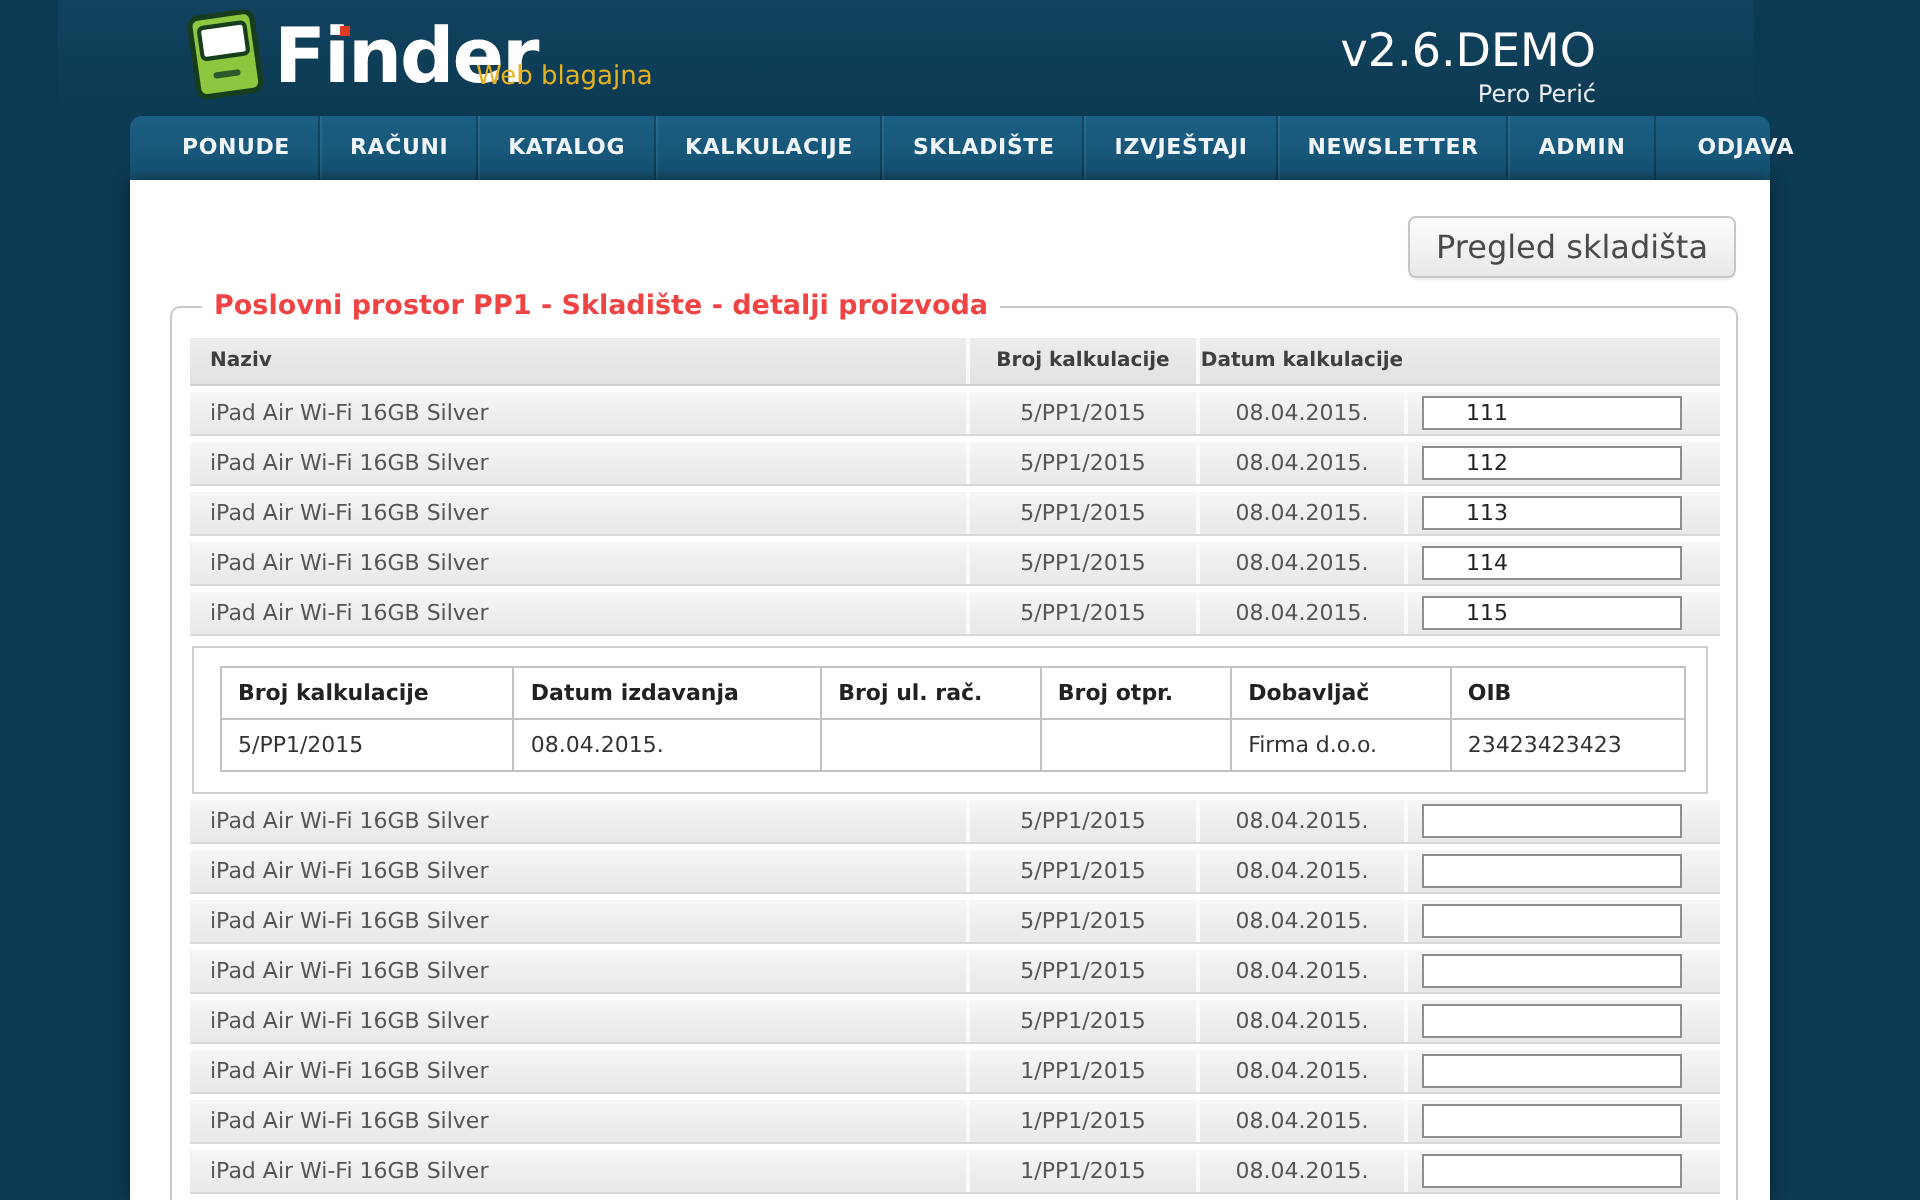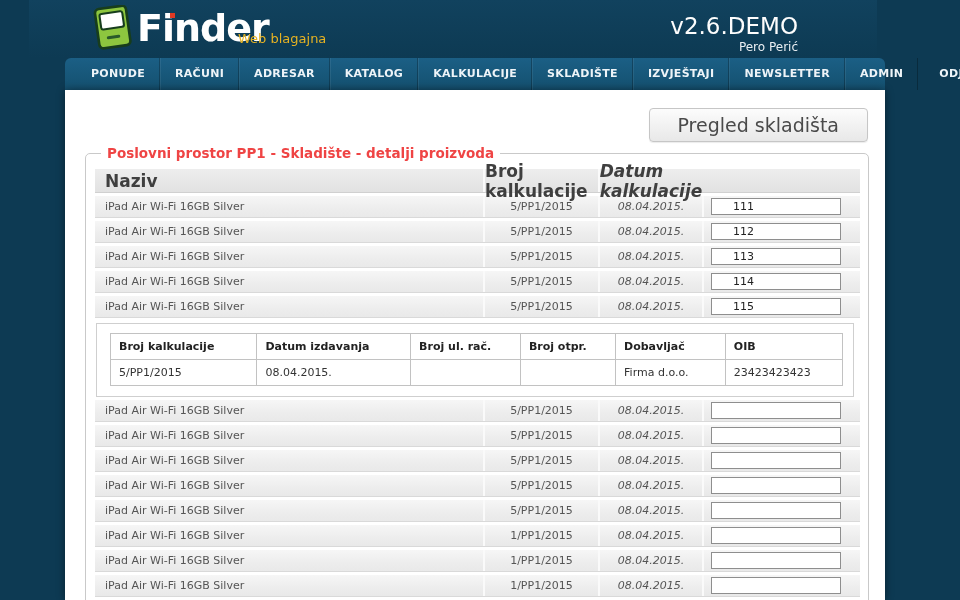--- a/index.html
+++ b/index.html
@@ -35,41 +35,41 @@
     font-weight: 700; color: #eef4f8; letter-spacing: .3px; cursor: pointer; }
   .collapse-tab { position: absolute; left: 443px; top: 90px; width: 67px; height: 15px;
     background: #175779; border-radius: 0 0 5px 5px; cursor: pointer;
     box-shadow: 0 1px 2px rgba(0,0,0,.3); }
   .collapse-tab .bar { width: 14px; height: 4px; margin: 5px auto 0; background: #c9d2d8;
     border-radius: 1px; }
 
   
   .content { position: absolute; left: 65px; top: 90px; width: 820px; height: 510px;
     background: #ffffff; box-shadow: 0 0 8px rgba(0,0,0,.45); }
-  .pregled-btn { position: absolute; top: 18px; right: 17px; padding: 5px 28px;
-    font-family: inherit; font-size: 19px; color: #4a4a4a;
+  .pregled-btn { position: absolute; top: 18px; right: 17px; padding: 5px 13px;
+    font-family: inherit; font-size: 16px; color: #4a4a4a;
     background: linear-gradient(180deg, #fcfcfc 0%, #e8e8e8 100%);
     border: 1px solid #c6c6c6; border-radius: 4px; cursor: pointer;
     box-shadow: 0 1px 1px rgba(0,0,0,.08); }
 
   fieldset { margin: 55px 16px 0 20px; border: 1px solid #c9c9c9; border-radius: 5px;
     padding: 8px 8px 8px 9px; }
   legend { font-size: 13.5px; font-weight: 700; color: #ef4444; padding: 0 6px; margin-left: 6px; }
 
   
   .pt-head { display: flex; align-items: flex-end; height: 24px;
     background: linear-gradient(180deg, #ededed 0%, #e2e2e2 100%);
-    border-bottom: 1px solid #d0d0d0; font-size: 17px; font-weight: 700; color: #3f3f3f; }
+    border-bottom: 1px solid #d0d0d0; font-size: 10px; font-weight: 700; color: #3f3f3f; }
   .pt-row { display: flex; align-items: center; height: 22px; margin-top: 3px;
     background: linear-gradient(180deg, #f6f6f6 0%, #ededed 60%, #e9e9e9 100%);
     border-bottom: 1px solid #d9d9d9; font-size: 11px; color: #555; cursor: pointer; }
   .c { height: 100%; display: flex; align-items: center; }
   .c.naziv { width: 388px; padding-left: 10px; }
   .c.broj  { width: 115px; justify-content: center; }
-  .c.datum { width: 104px; justify-content: center; font-style: italic; }
+  .c.datum { width: 104px; justify-content: center; }
   .c.ser   { width: 147px; justify-content: flex-end; padding-right: 8px; }
   .pt-head .c + .c, .pt-row .c + .c { border-left: 2px solid #fafafa; }
   .ser-input { width: 130px; height: 17px; border: 1px solid #8e8e8e; background: #fff;
     font-family: inherit; font-size: 11px; color: #222; text-align: left; padding: 0 21px; }
 
   
   .detail-wrap { margin: 5px 0 2px 1px; width: 758px; border: 1px solid #cfcfcf;
     background: #fff; padding: 9px 10px 10px 13px; }
   .dt { width: 100%; border-collapse: collapse; font-size: 11px; table-layout: fixed; }
   .dt th, .dt td { border: 1px solid #c2c2c2; padding: 6px 8px; text-align: left;
@@ -92,21 +92,20 @@
   <div class="i-dot"></div>
   <div class="logo-tagline">Web blagajna</div>
   <div class="version">v2.6.DEMO</div>
   <div class="username">Pero Perić</div>
 </div>
 
 <div class="nav">
   <div id="navItems" style="display:flex;">
       <div class="nav-item">PONUDE</div>
       <div class="nav-item">RAČUNI</div>
-      <div class="nav-item">ADRESAR</div>
       <div class="nav-item">KATALOG</div>
       <div class="nav-item">KALKULACIJE</div>
       <div class="nav-item">SKLADIŠTE</div>
       <div class="nav-item">IZVJEŠTAJI</div>
       <div class="nav-item">NEWSLETTER</div>
       <div class="nav-item">ADMIN</div>
     </div>
   <div class="nav-logout">ODJAVA</div>
 </div>
 

